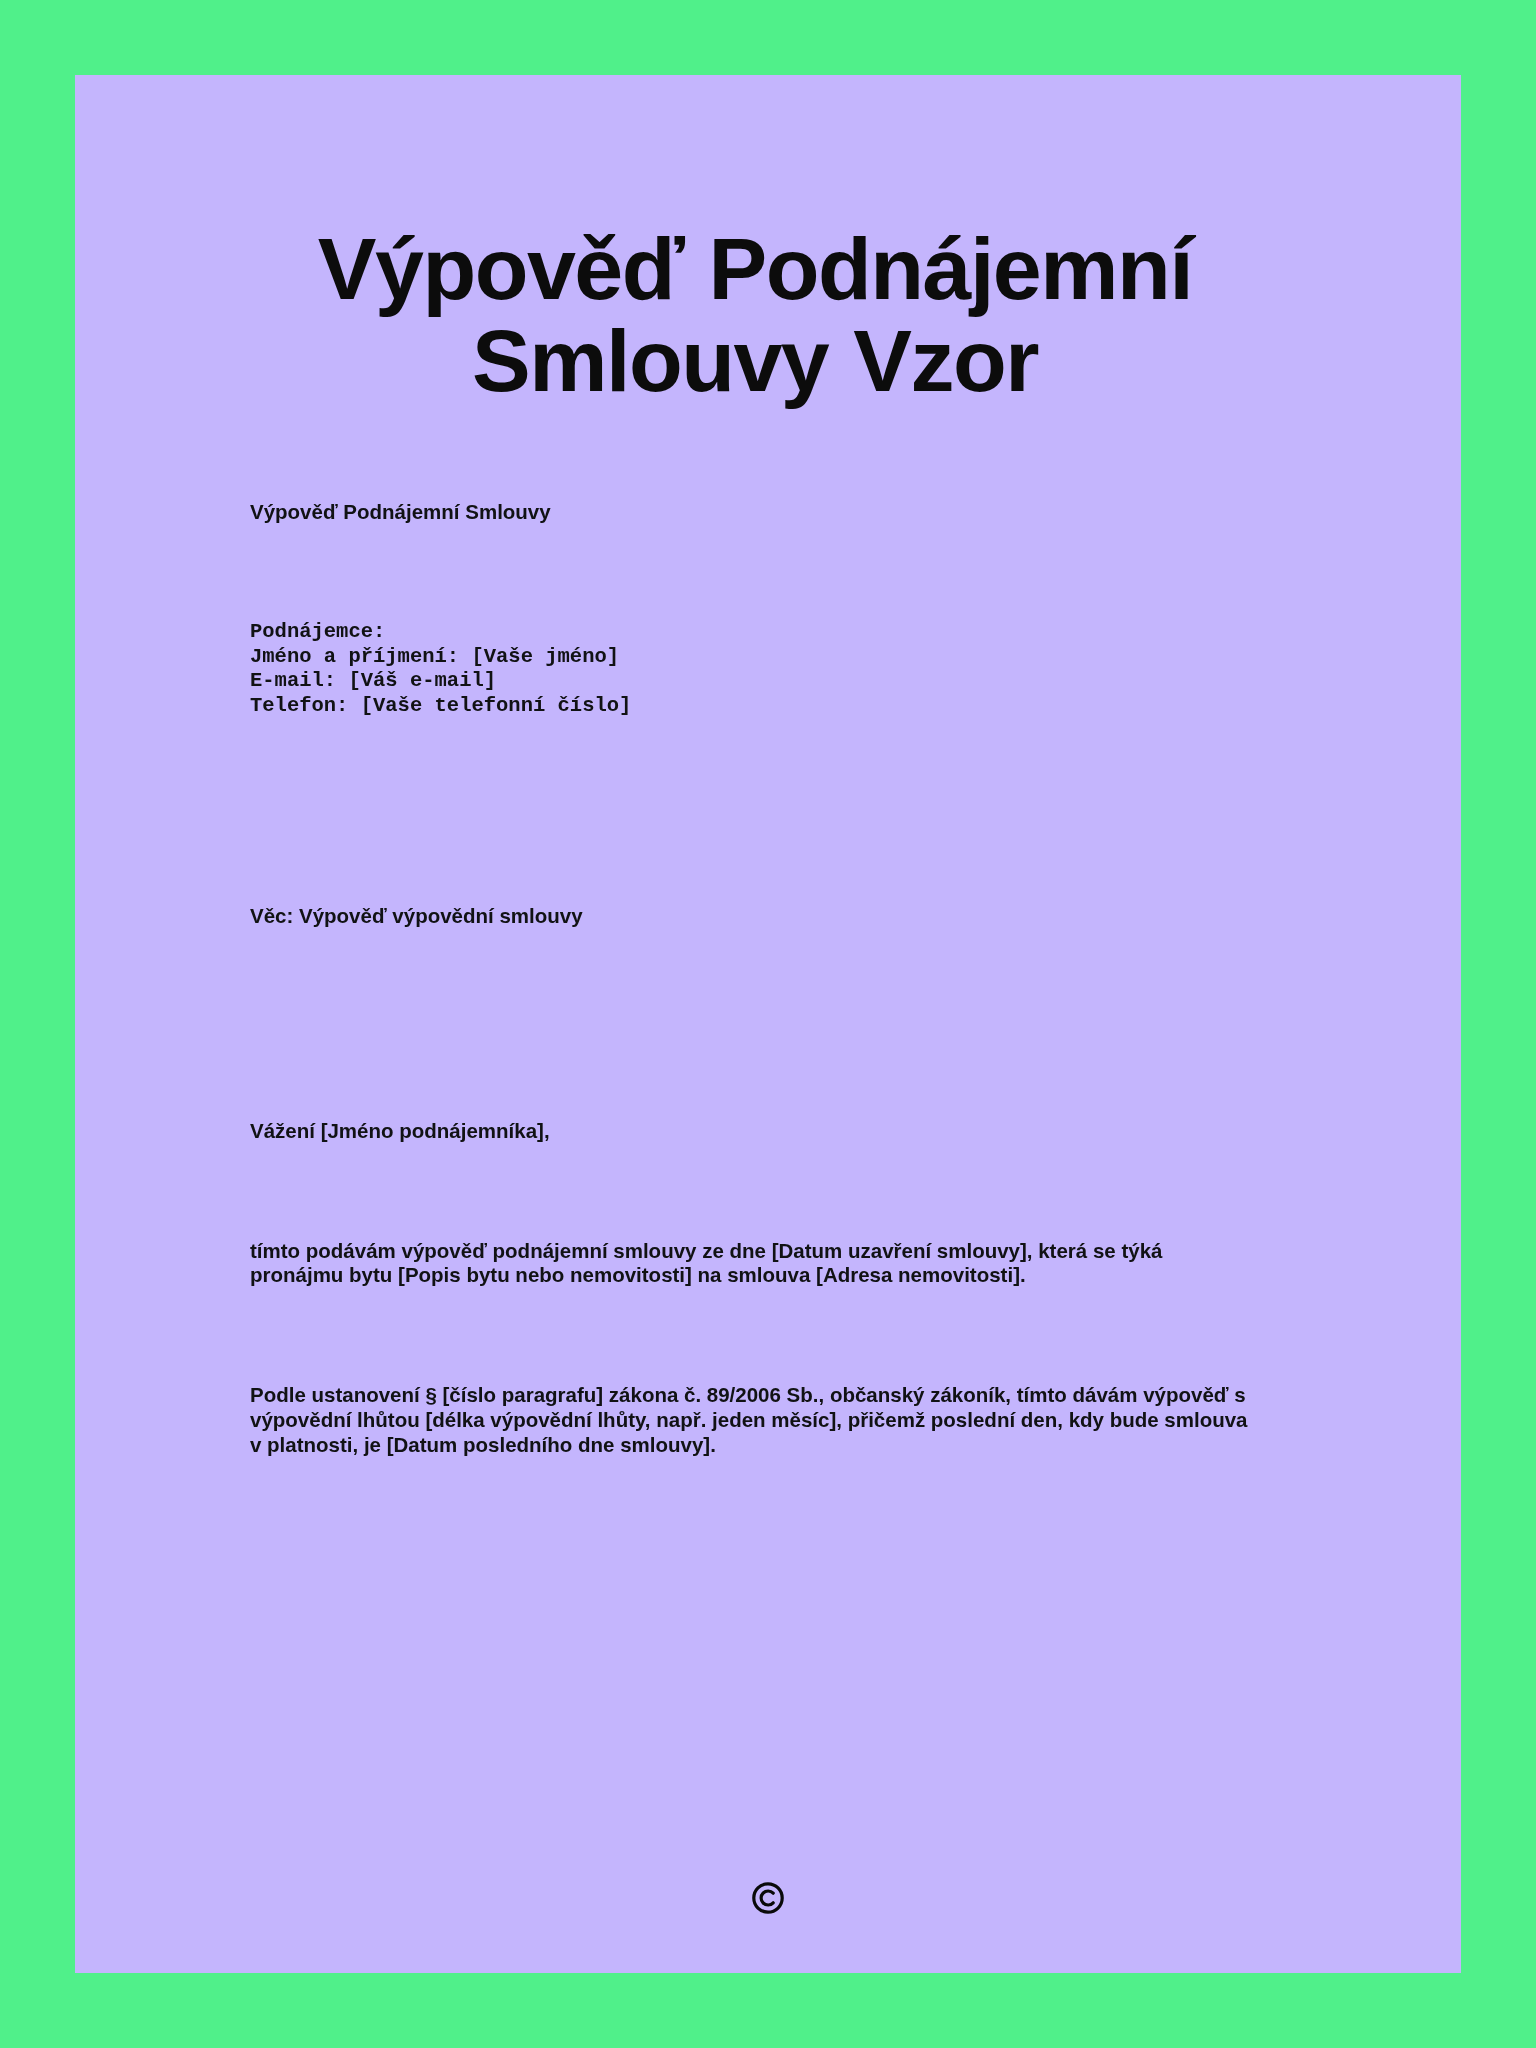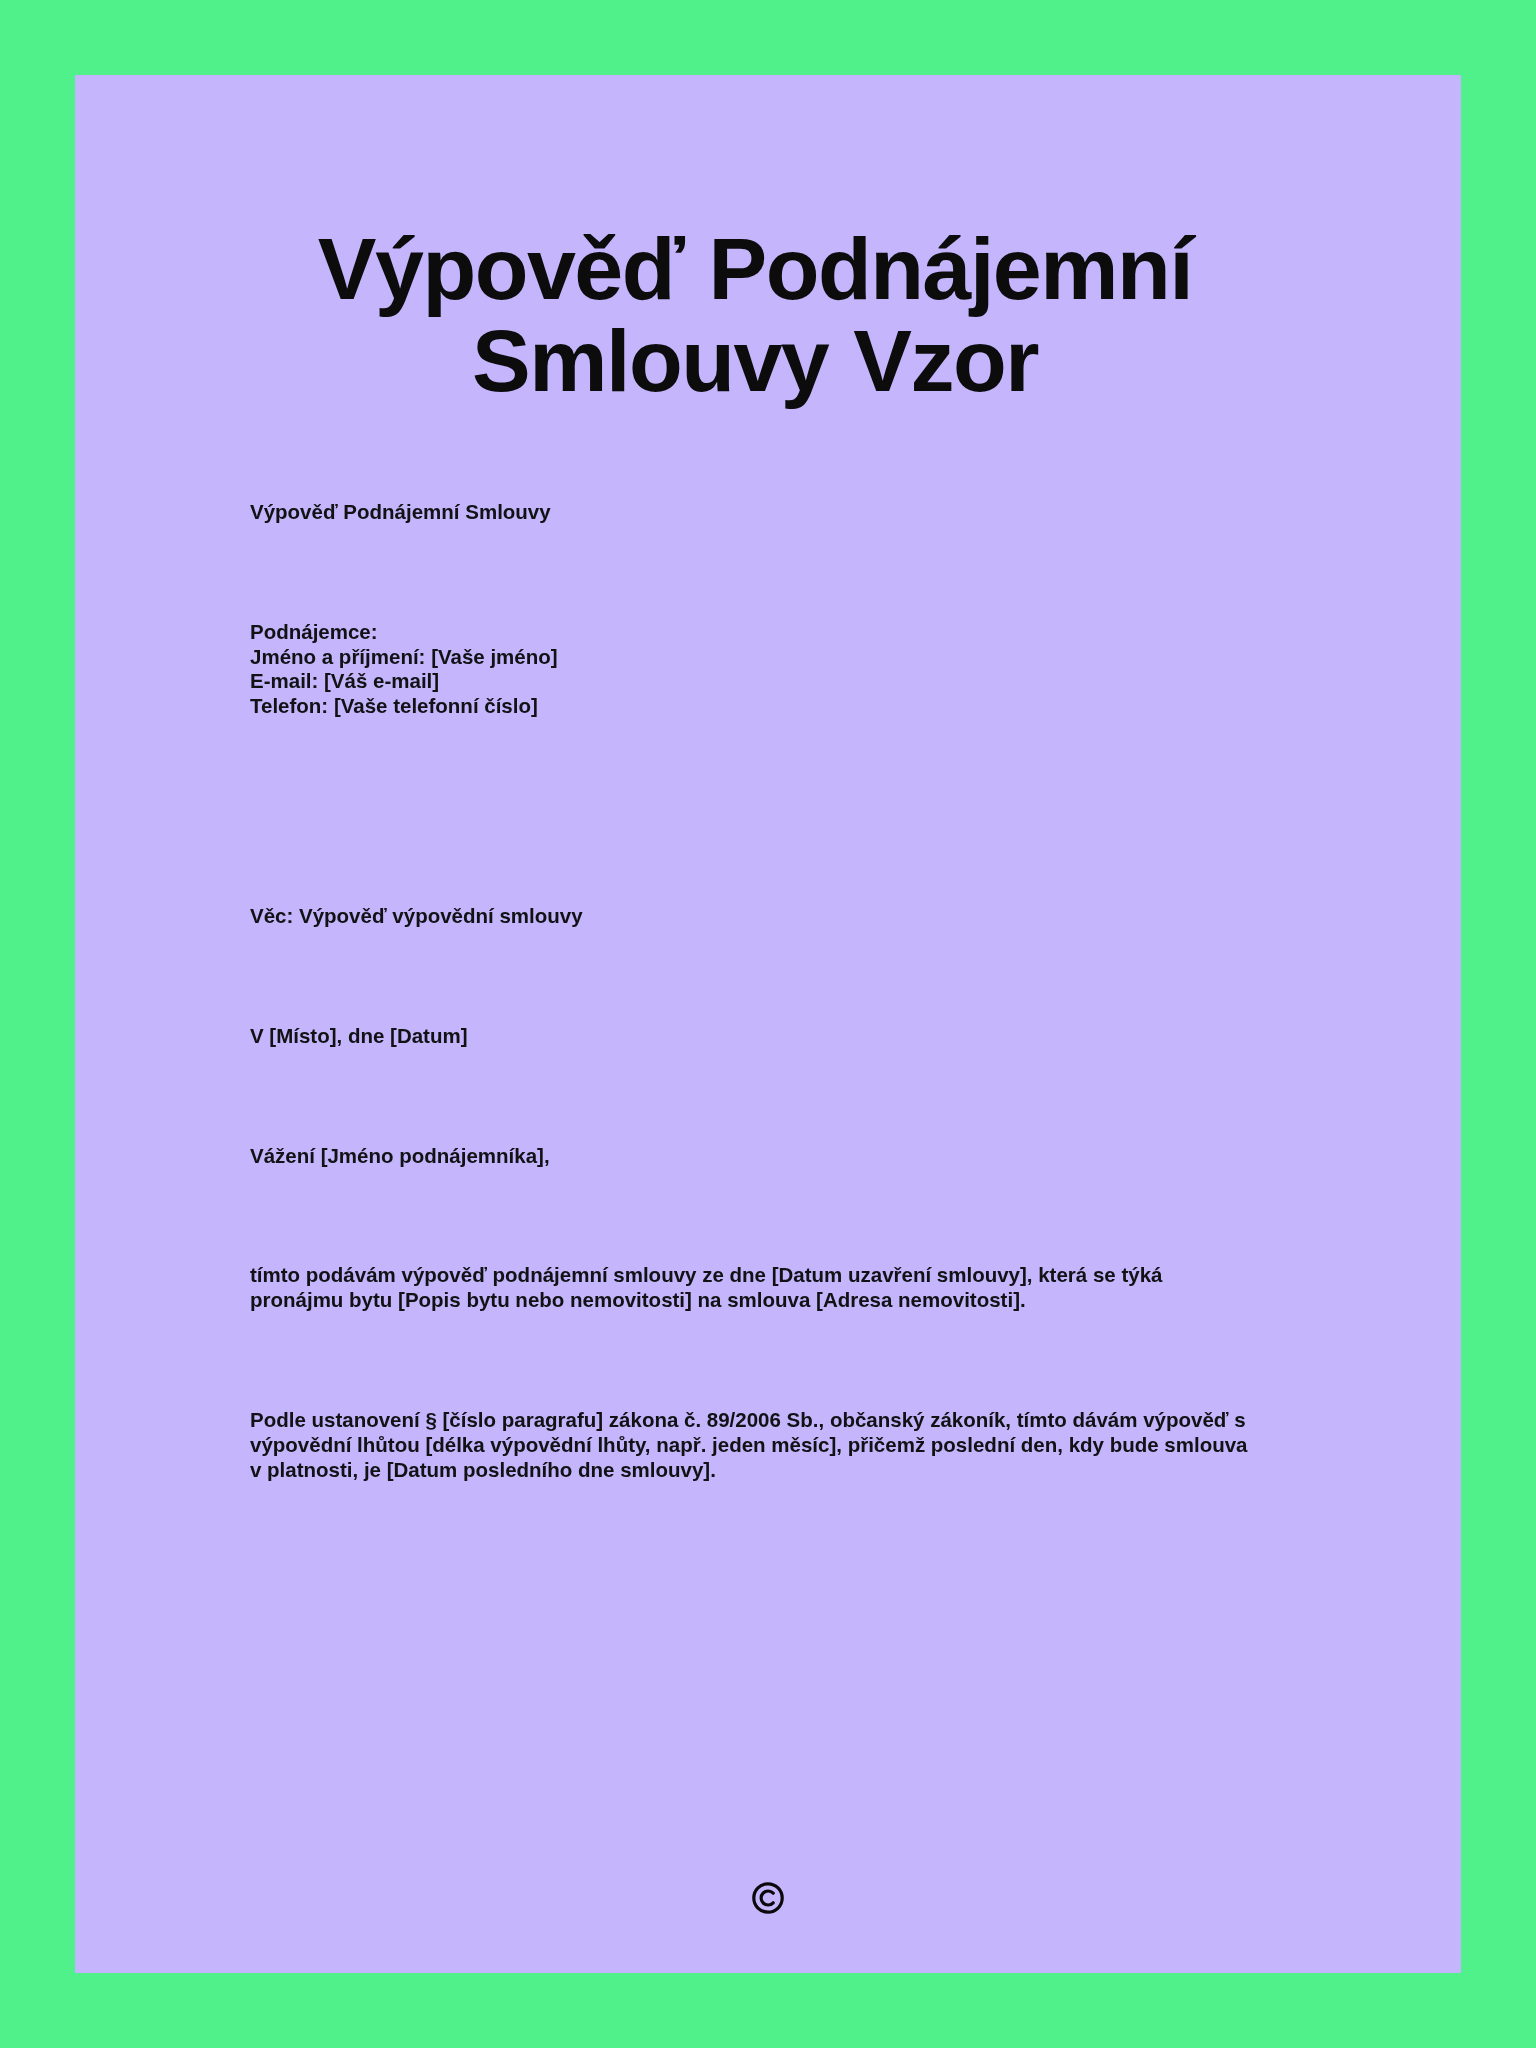--- a/index.html
+++ b/index.html
@@ -57,21 +57,21 @@
   .para {
     margin: 0;
     white-space: normal;
   }
 
   .gap-lg { height: 95px; }
   .gap-md { height: 92px; }
   .gap-sm { height: 93px; }
   .gap-xs { height: 95px; }
 
-  .addr-line { display: block; }
+  .addr-line { display: block; font-family: Liberation Mono, monospace; }
 
   .copyright-mark {
     position: absolute;
     left: 0;
     right: 0;
     bottom: 58px;
     text-align: center;
     font-family: "Liberation Sans", sans-serif;
     font-size: 38px;
     line-height: 1;
@@ -103,21 +103,20 @@
 
       <div class="gap-md"></div>
 
 
       <div class="gap-sm"></div>
 
       <p class="para">Věc: Výpověď výpovědní smlouvy</p>
 
       <div class="gap-xs"></div>
 
-      <p class="para">V [Místo], dne [Datum]</p>
 
       <div class="gap-xs"></div>
 
       <p class="para">Vážení [Jméno podnájemníka],</p>
 
       <div class="gap-xs"></div>
 
       <p class="para">tímto podávám výpověď podnájemní smlouvy ze dne [Datum uzavření smlouvy], která se týká pronájmu bytu [Popis bytu nebo nemovitosti] na smlouva [Adresa nemovitosti].</p>
 
       <div class="gap-xs"></div>

